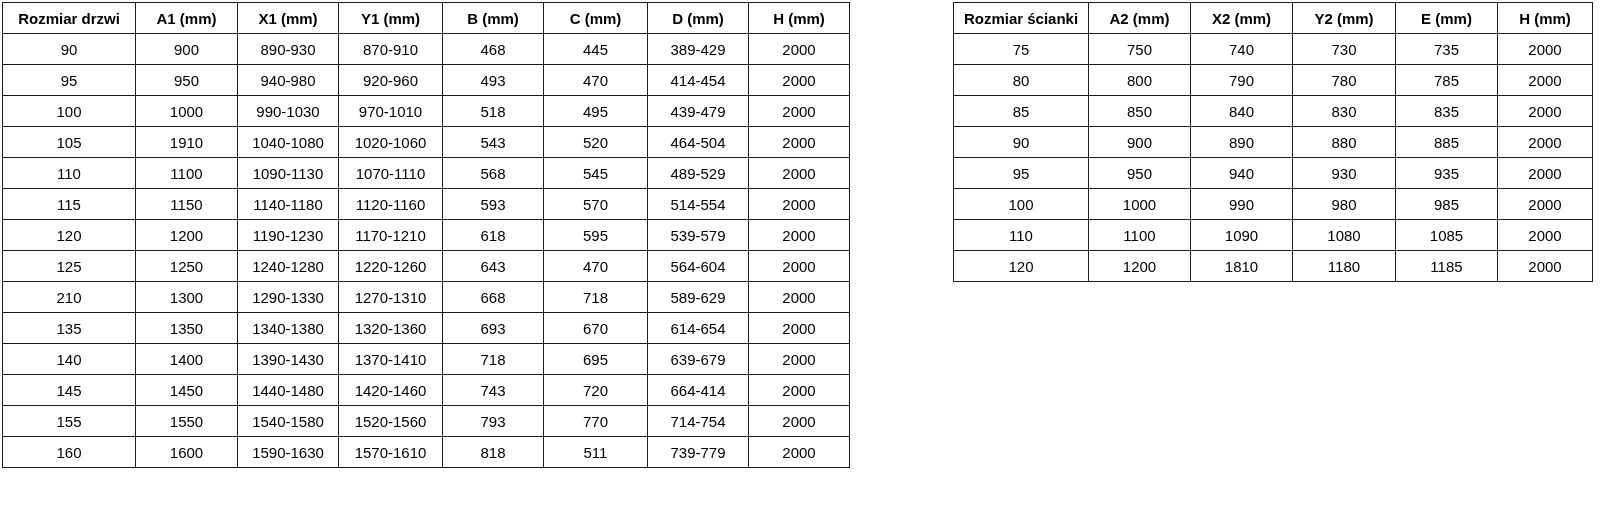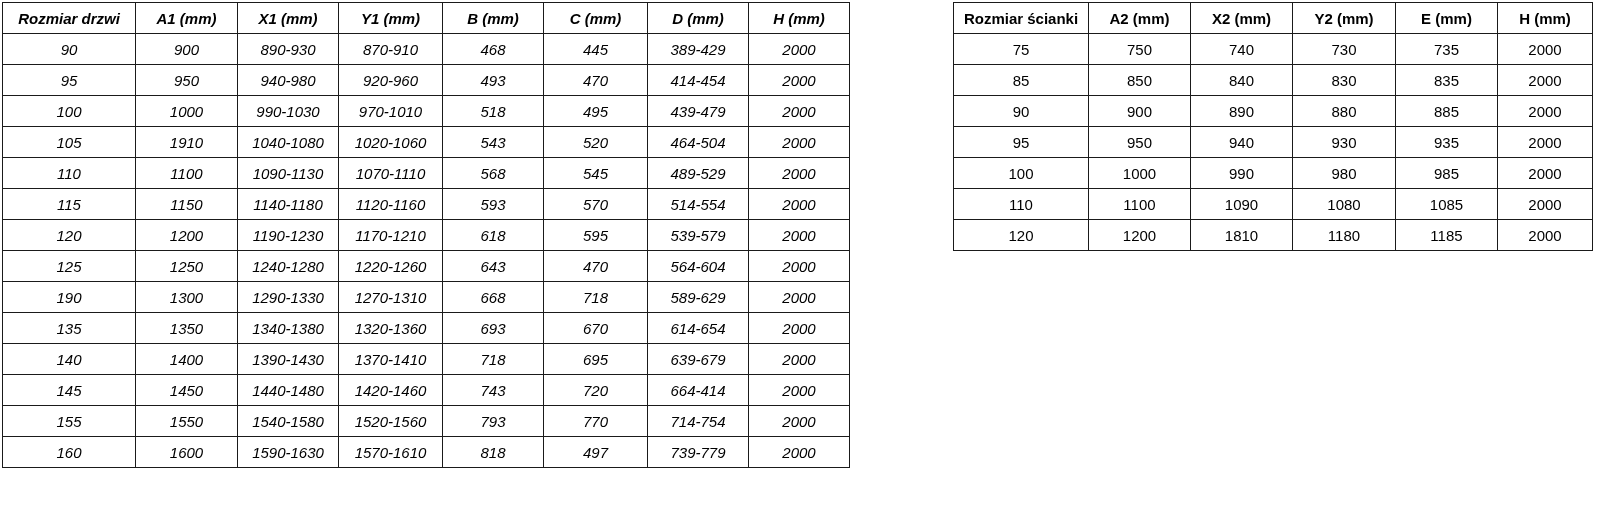--- a/index.html
+++ b/index.html
@@ -33,21 +33,21 @@
     line-height: 1;
     overflow: hidden;
     white-space: nowrap;
   }
   table.spec-table th {
     font-weight: bold;
   }
   table.spec-table td {
     font-weight: normal;
   }
-  #door-table { left: 2px; width: 847px; font-style: italic; }
+  #door-table { left: 2px; width: 847px; }
   #wall-table { left: 953px; width: 639px; border-radius: 26px; }
 </style>
 </head>
 <body>
 
 <table id="door-table" class="spec-table">
   <colgroup>
     <col style="width:133px">
       <col style="width:102px">
       <col style="width:101px">
@@ -144,21 +144,21 @@
         <td>125</td>
         <td>1250</td>
         <td>1240-1280</td>
         <td>1220-1260</td>
         <td>643</td>
         <td>470</td>
         <td>564-604</td>
         <td>2000</td>
       </tr>
       <tr>
-        <td>190</td>
+        <td>210</td>
         <td>1300</td>
         <td>1290-1330</td>
         <td>1270-1310</td>
         <td>668</td>
         <td>718</td>
         <td>589-629</td>
         <td>2000</td>
       </tr>
       <tr>
         <td>135</td>
@@ -199,21 +199,21 @@
         <td>770</td>
         <td>714-754</td>
         <td>2000</td>
       </tr>
       <tr>
         <td>160</td>
         <td>1600</td>
         <td>1590-1630</td>
         <td>1570-1610</td>
         <td>818</td>
-        <td>497</td>
+        <td>511</td>
         <td>739-779</td>
         <td>2000</td>
       </tr>
     </tbody>
 </table>
 
 <table id="wall-table" class="spec-table">
   <colgroup>
     <col style="width:135px">
       <col style="width:102px">
@@ -235,20 +235,28 @@
   <tbody>
       <tr>
         <td>75</td>
         <td>750</td>
         <td>740</td>
         <td>730</td>
         <td>735</td>
         <td>2000</td>
       </tr>
       <tr>
+        <td>80</td>
+        <td>800</td>
+        <td>790</td>
+        <td>780</td>
+        <td>785</td>
+        <td>2000</td>
+      </tr>
+      <tr>
         <td>85</td>
         <td>850</td>
         <td>840</td>
         <td>830</td>
         <td>835</td>
         <td>2000</td>
       </tr>
       <tr>
         <td>90</td>
         <td>900</td>

